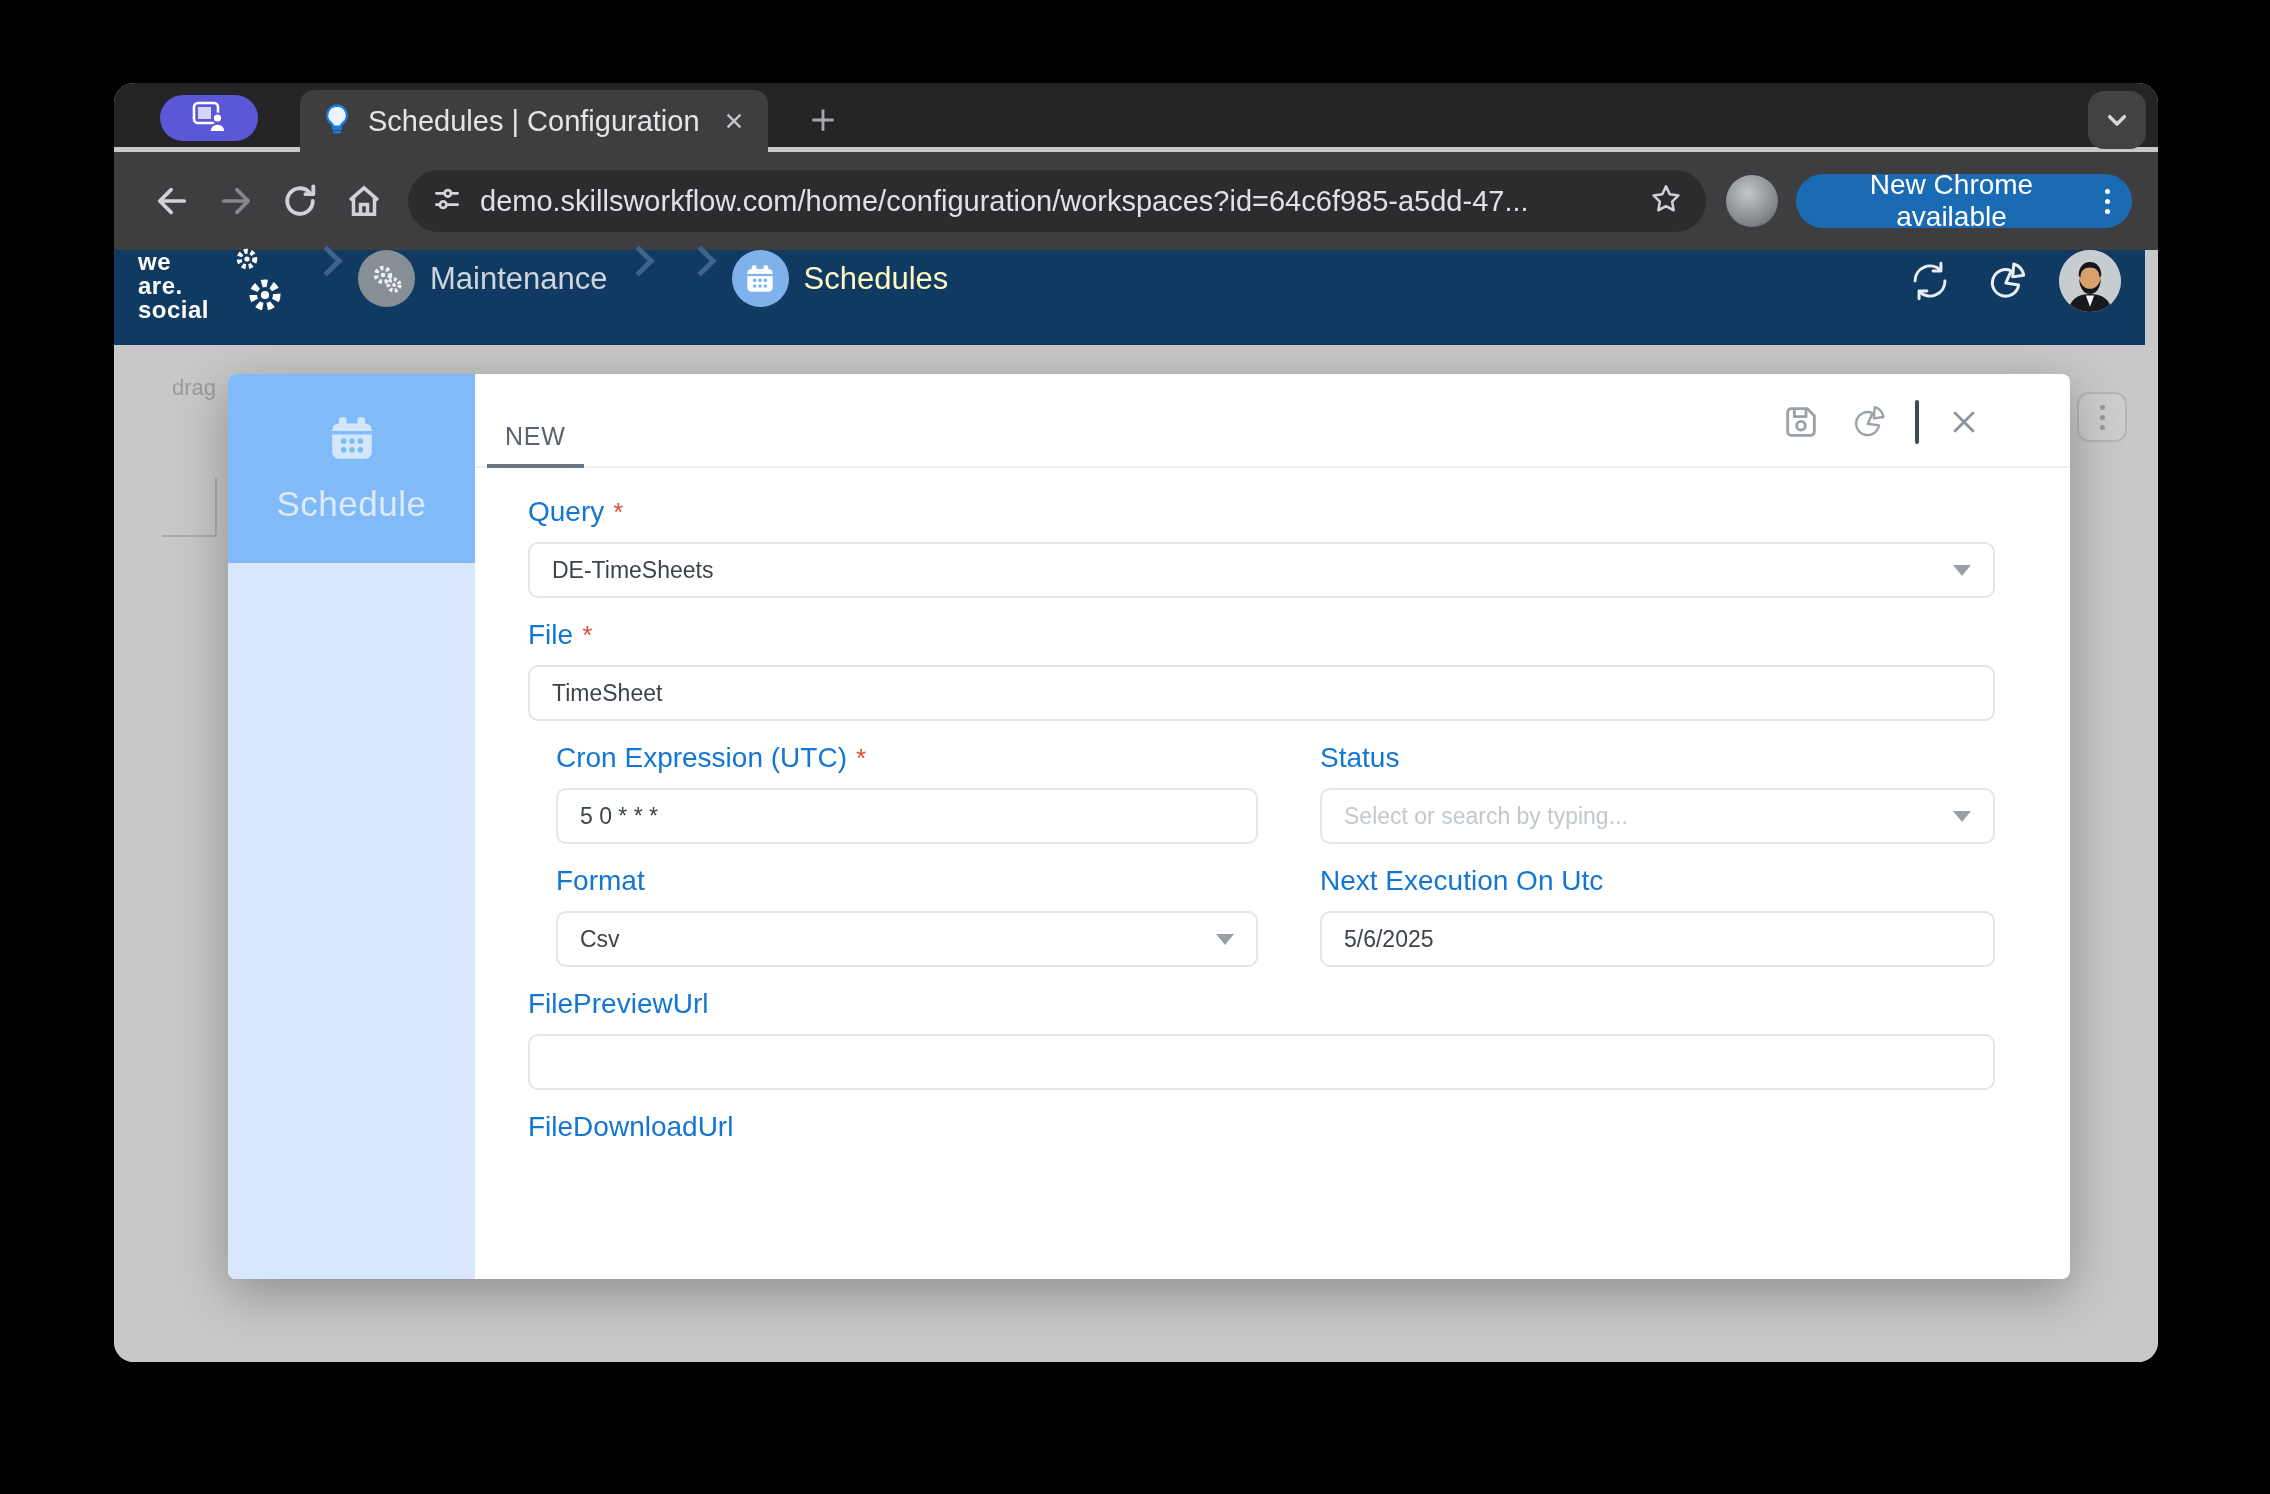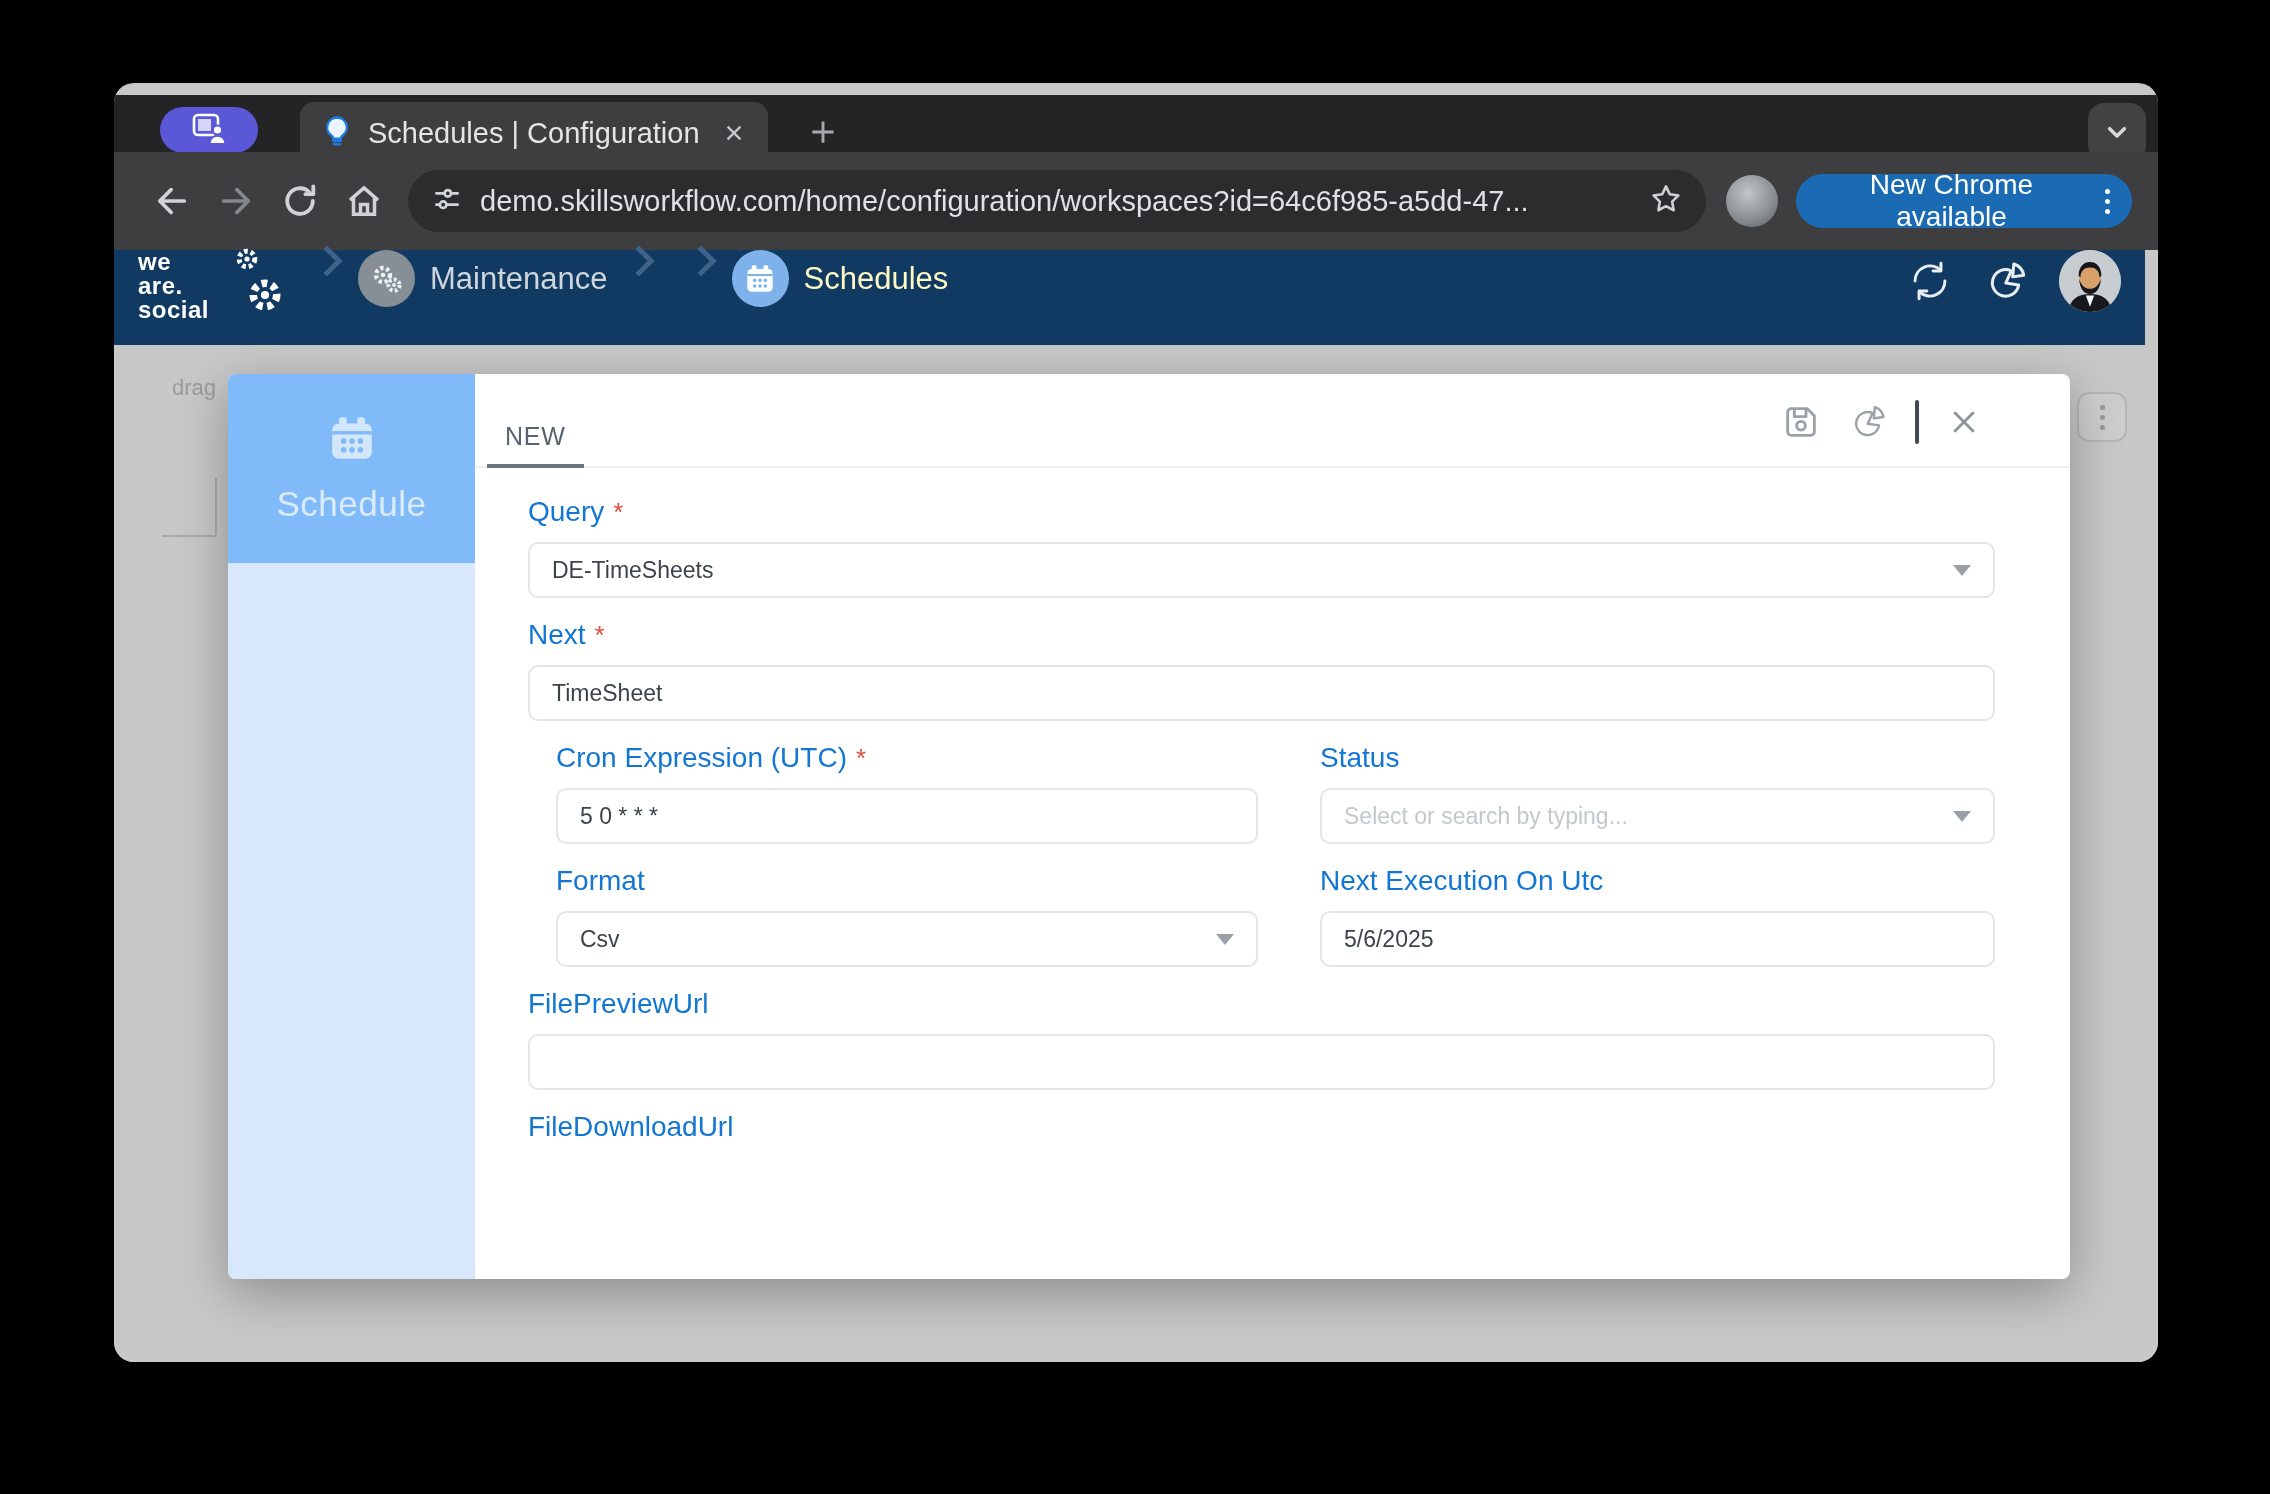--- a/index.html
+++ b/index.html
@@ -2,21 +2,21 @@
 <html><head>
 <meta charset="utf-8">
 <style>
   html,body{margin:0;padding:0;}
   body{width:2270px;height:1494px;background:#000;position:relative;overflow:hidden;
        font-family:"Liberation Sans","DejaVu Sans",sans-serif;}
   .window{position:absolute;left:114px;top:83px;width:2044px;height:1279px;border-radius:20px;
           overflow:hidden;background:#c8c8c9;box-shadow:0 20px 80px rgba(0,0,0,.6);}
 
   
-  .tabstrip{position:absolute;top:12px;left:0;right:0;height:64px;background:#242427;}
+  .tabstrip{position:absolute;top:0;left:0;right:0;height:64px;background:#242427;}
   .profile-pill{position:absolute;left:46px;top:12px;width:98px;height:46px;border-radius:23px;
                 background:#5b58d8;display:flex;align-items:center;justify-content:center;cursor:pointer;}
   .tab{position:absolute;left:186px;top:7px;width:468px;height:62px;background:#3e3e41;
        border-radius:14px 14px 0 0;display:flex;align-items:center;padding:0 20px;gap:14px;box-sizing:border-box;}
   .tab-title{flex:1;font-size:29px;color:#e4e5e7;white-space:nowrap;overflow:hidden;}
   .iconbtn{display:flex;align-items:center;justify-content:center;cursor:pointer;background:none;border:none;padding:0;}
   .newtab{position:absolute;left:686px;top:14px;width:46px;height:46px;border-radius:50%;}
   .win-chevron{position:absolute;right:12px;top:8px;width:58px;height:58px;border-radius:16px;background:#424245;}
 
   
@@ -342,21 +342,21 @@
               <span class="req">*</span>
             </div>
             <div class="combo">
               <span class="val">DE-TimeSheets</span>
               <span class="caret"></span>
             </div>
           </div>
 
           <div class="field">
             <div class="flabel">
-              <span>Next</span>
+              <span>File</span>
               <span class="req">*</span>
             </div>
             <input class="tinput" value="TimeSheet" style="">
           </div>
 
           <div class="fgrid">
             <div class="field">
               <div class="flabel">
                 <span>Cron Expression (UTC)</span>
                 <span class="req">*</span>

